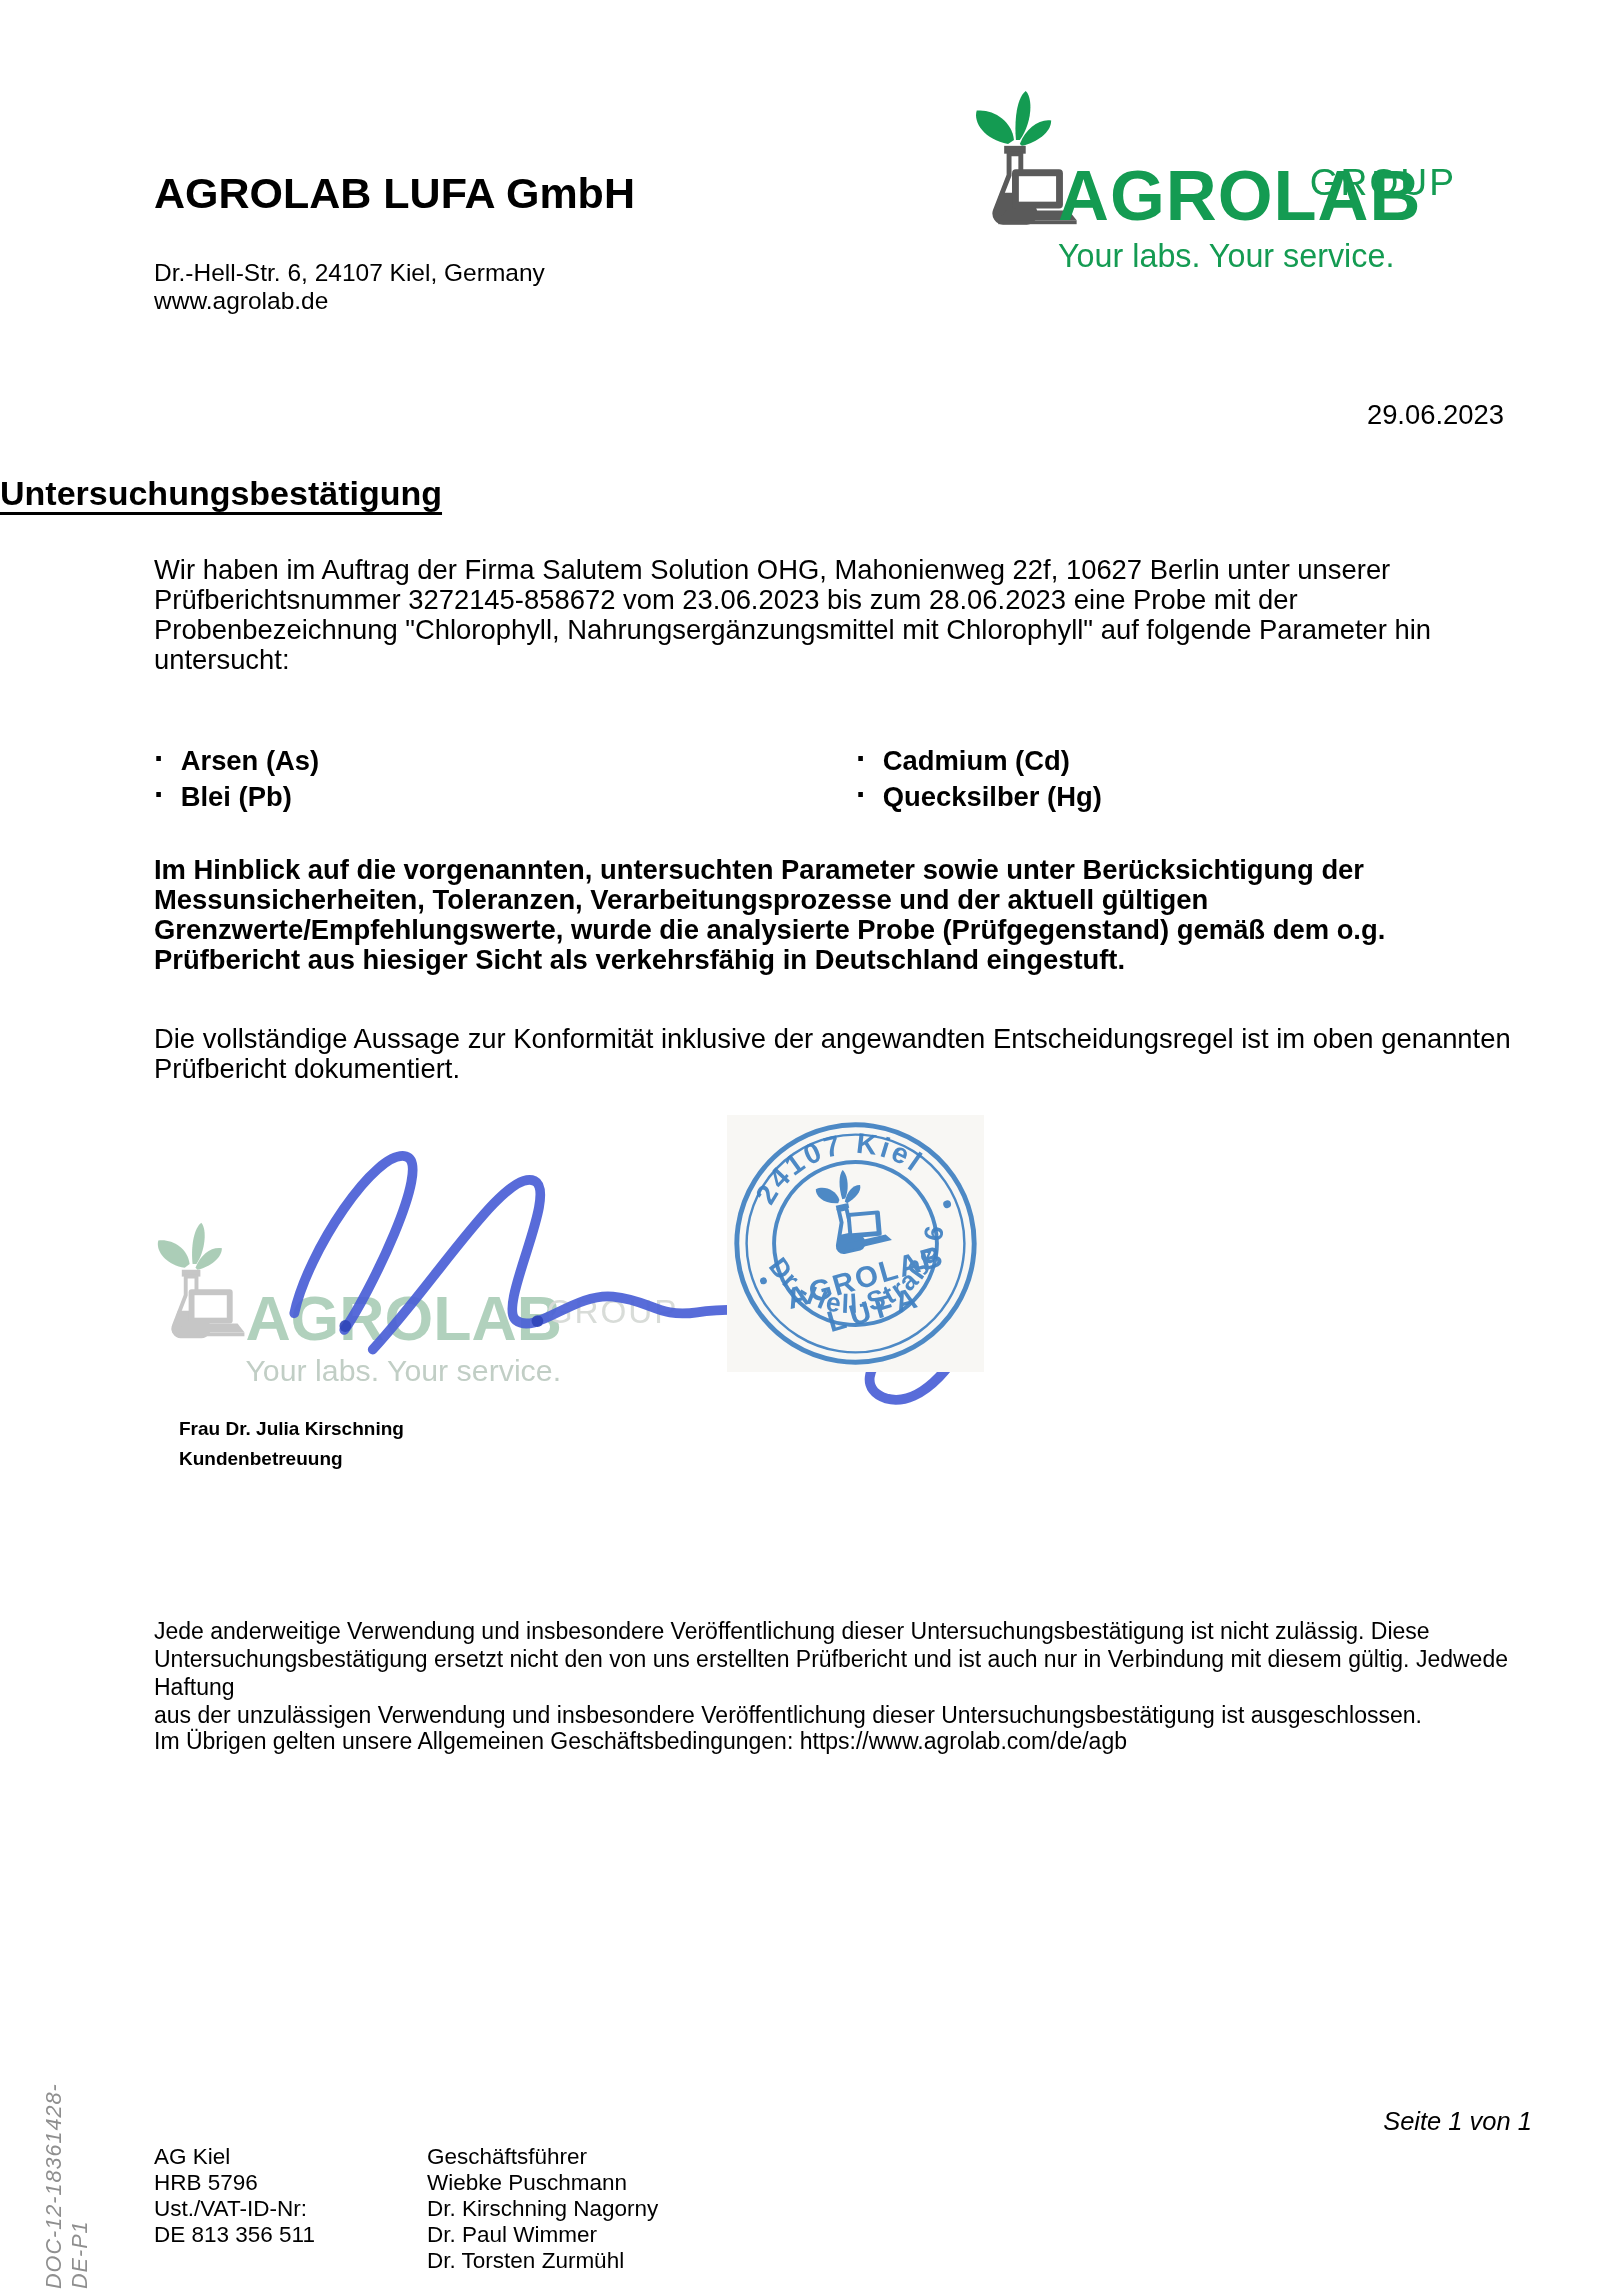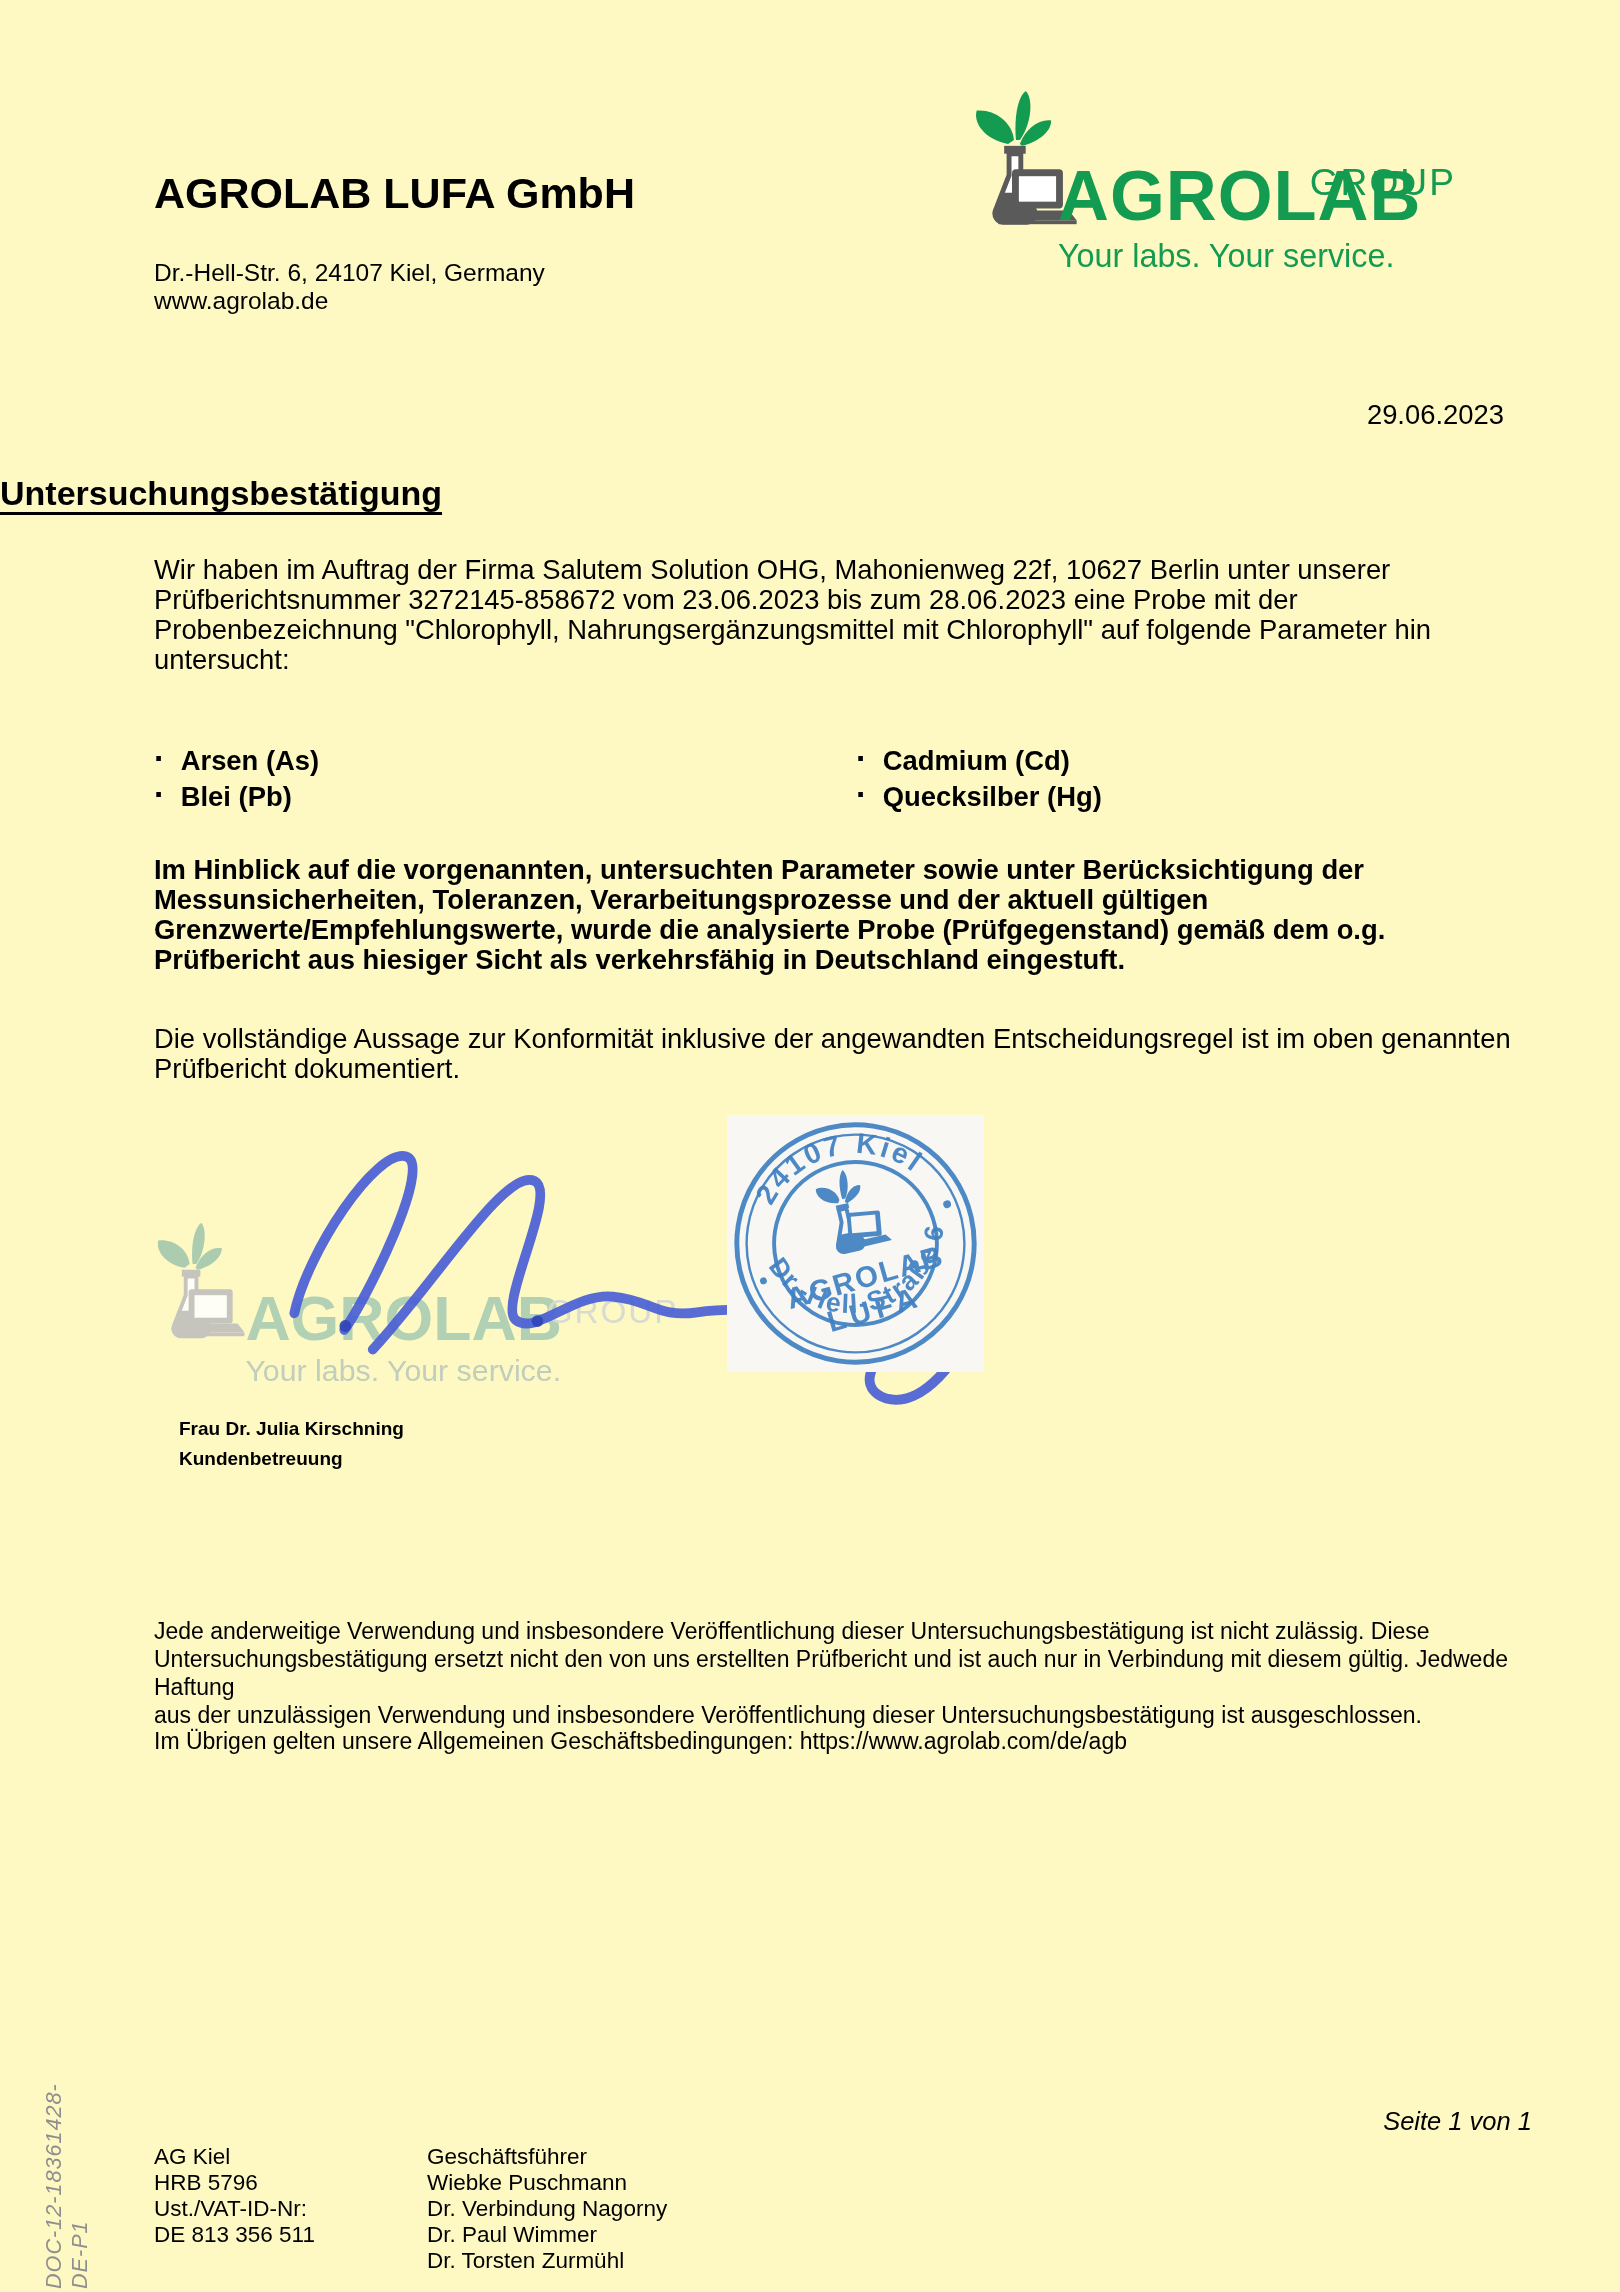--- a/index.html
+++ b/index.html
@@ -1,17 +1,17 @@
 <!DOCTYPE html>
 <html><head>
 <meta charset="utf-8">
 <style>
   html,body{margin:0;padding:0;background:#e8e8e8;}
   .page{
-    position:relative;width:1620px;height:2293px;background:#fef9c3;
+    position:relative;width:1620px;height:2293px;background:#ffffff;
     margin:0 auto;overflow:hidden;
     font-family:"Liberation Sans","DejaVu Sans",sans-serif;color:#000;
   }
   .abs{position:absolute;}
   .preline{white-space:pre-line;}
   .company-title{font-size:43px;font-weight:bold;letter-spacing:0px;}
   .addr{font-size:24.5px;line-height:28px;}
   .date{font-size:27.4px;margin-top:13px;}
   .doc-heading{font-size:34px;font-weight:bold;text-decoration:underline;text-decoration-thickness:2.9px;text-underline-offset:6.9px;}
   .body-par{font-size:27.4px;line-height:30px;}
@@ -181,19 +181,19 @@
 
   <div class="abs footer-col" style="left:154px;top:2144px;">
     <div>AG Kiel</div>
     <div>HRB 5796</div>
     <div>Ust./VAT-ID-Nr:</div>
     <div>DE 813 356 511</div>
   </div>
   <div class="abs footer-col" style="left:379px;top:2144px;margin-left:48px;">
     <div>Geschäftsführer</div>
     <div>Wiebke Puschmann</div>
-    <div>Dr. Verbindung Nagorny</div>
+    <div>Dr. Kirschning Nagorny</div>
     <div>Dr. Paul Wimmer</div>
     <div>Dr. Torsten Zurmühl</div>
   </div>
 
 </div>
 
 
 </body></html>

